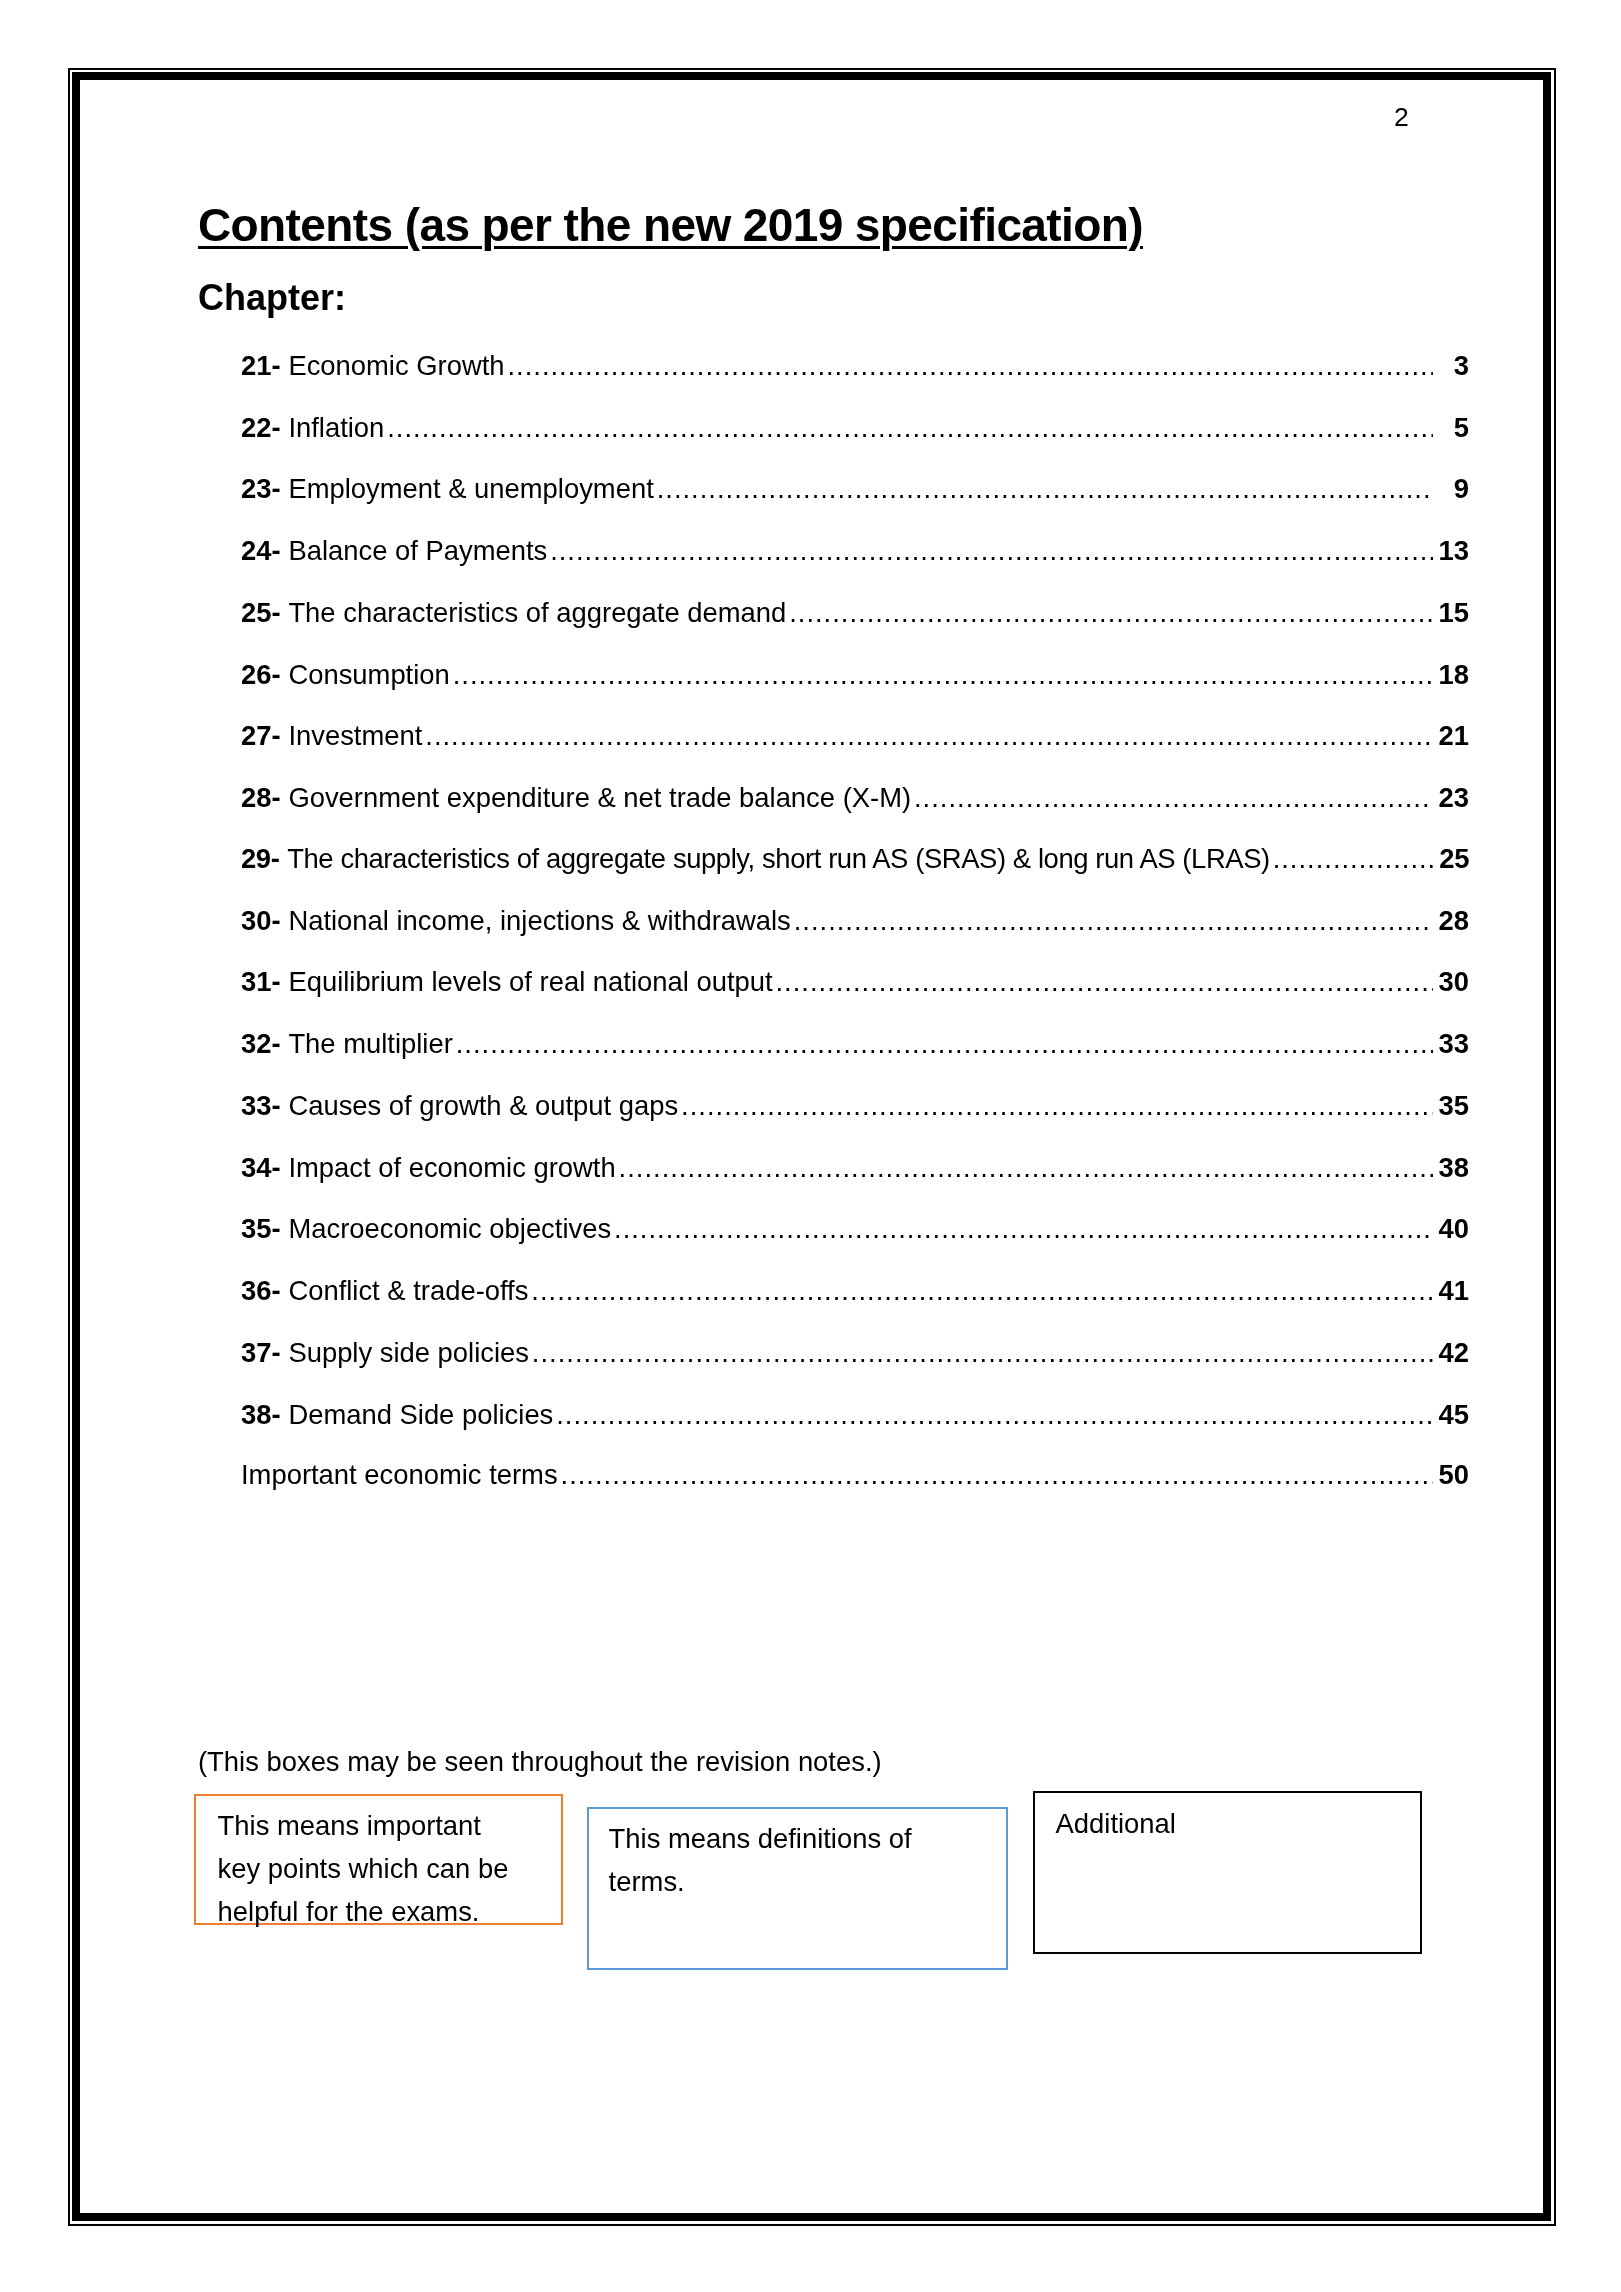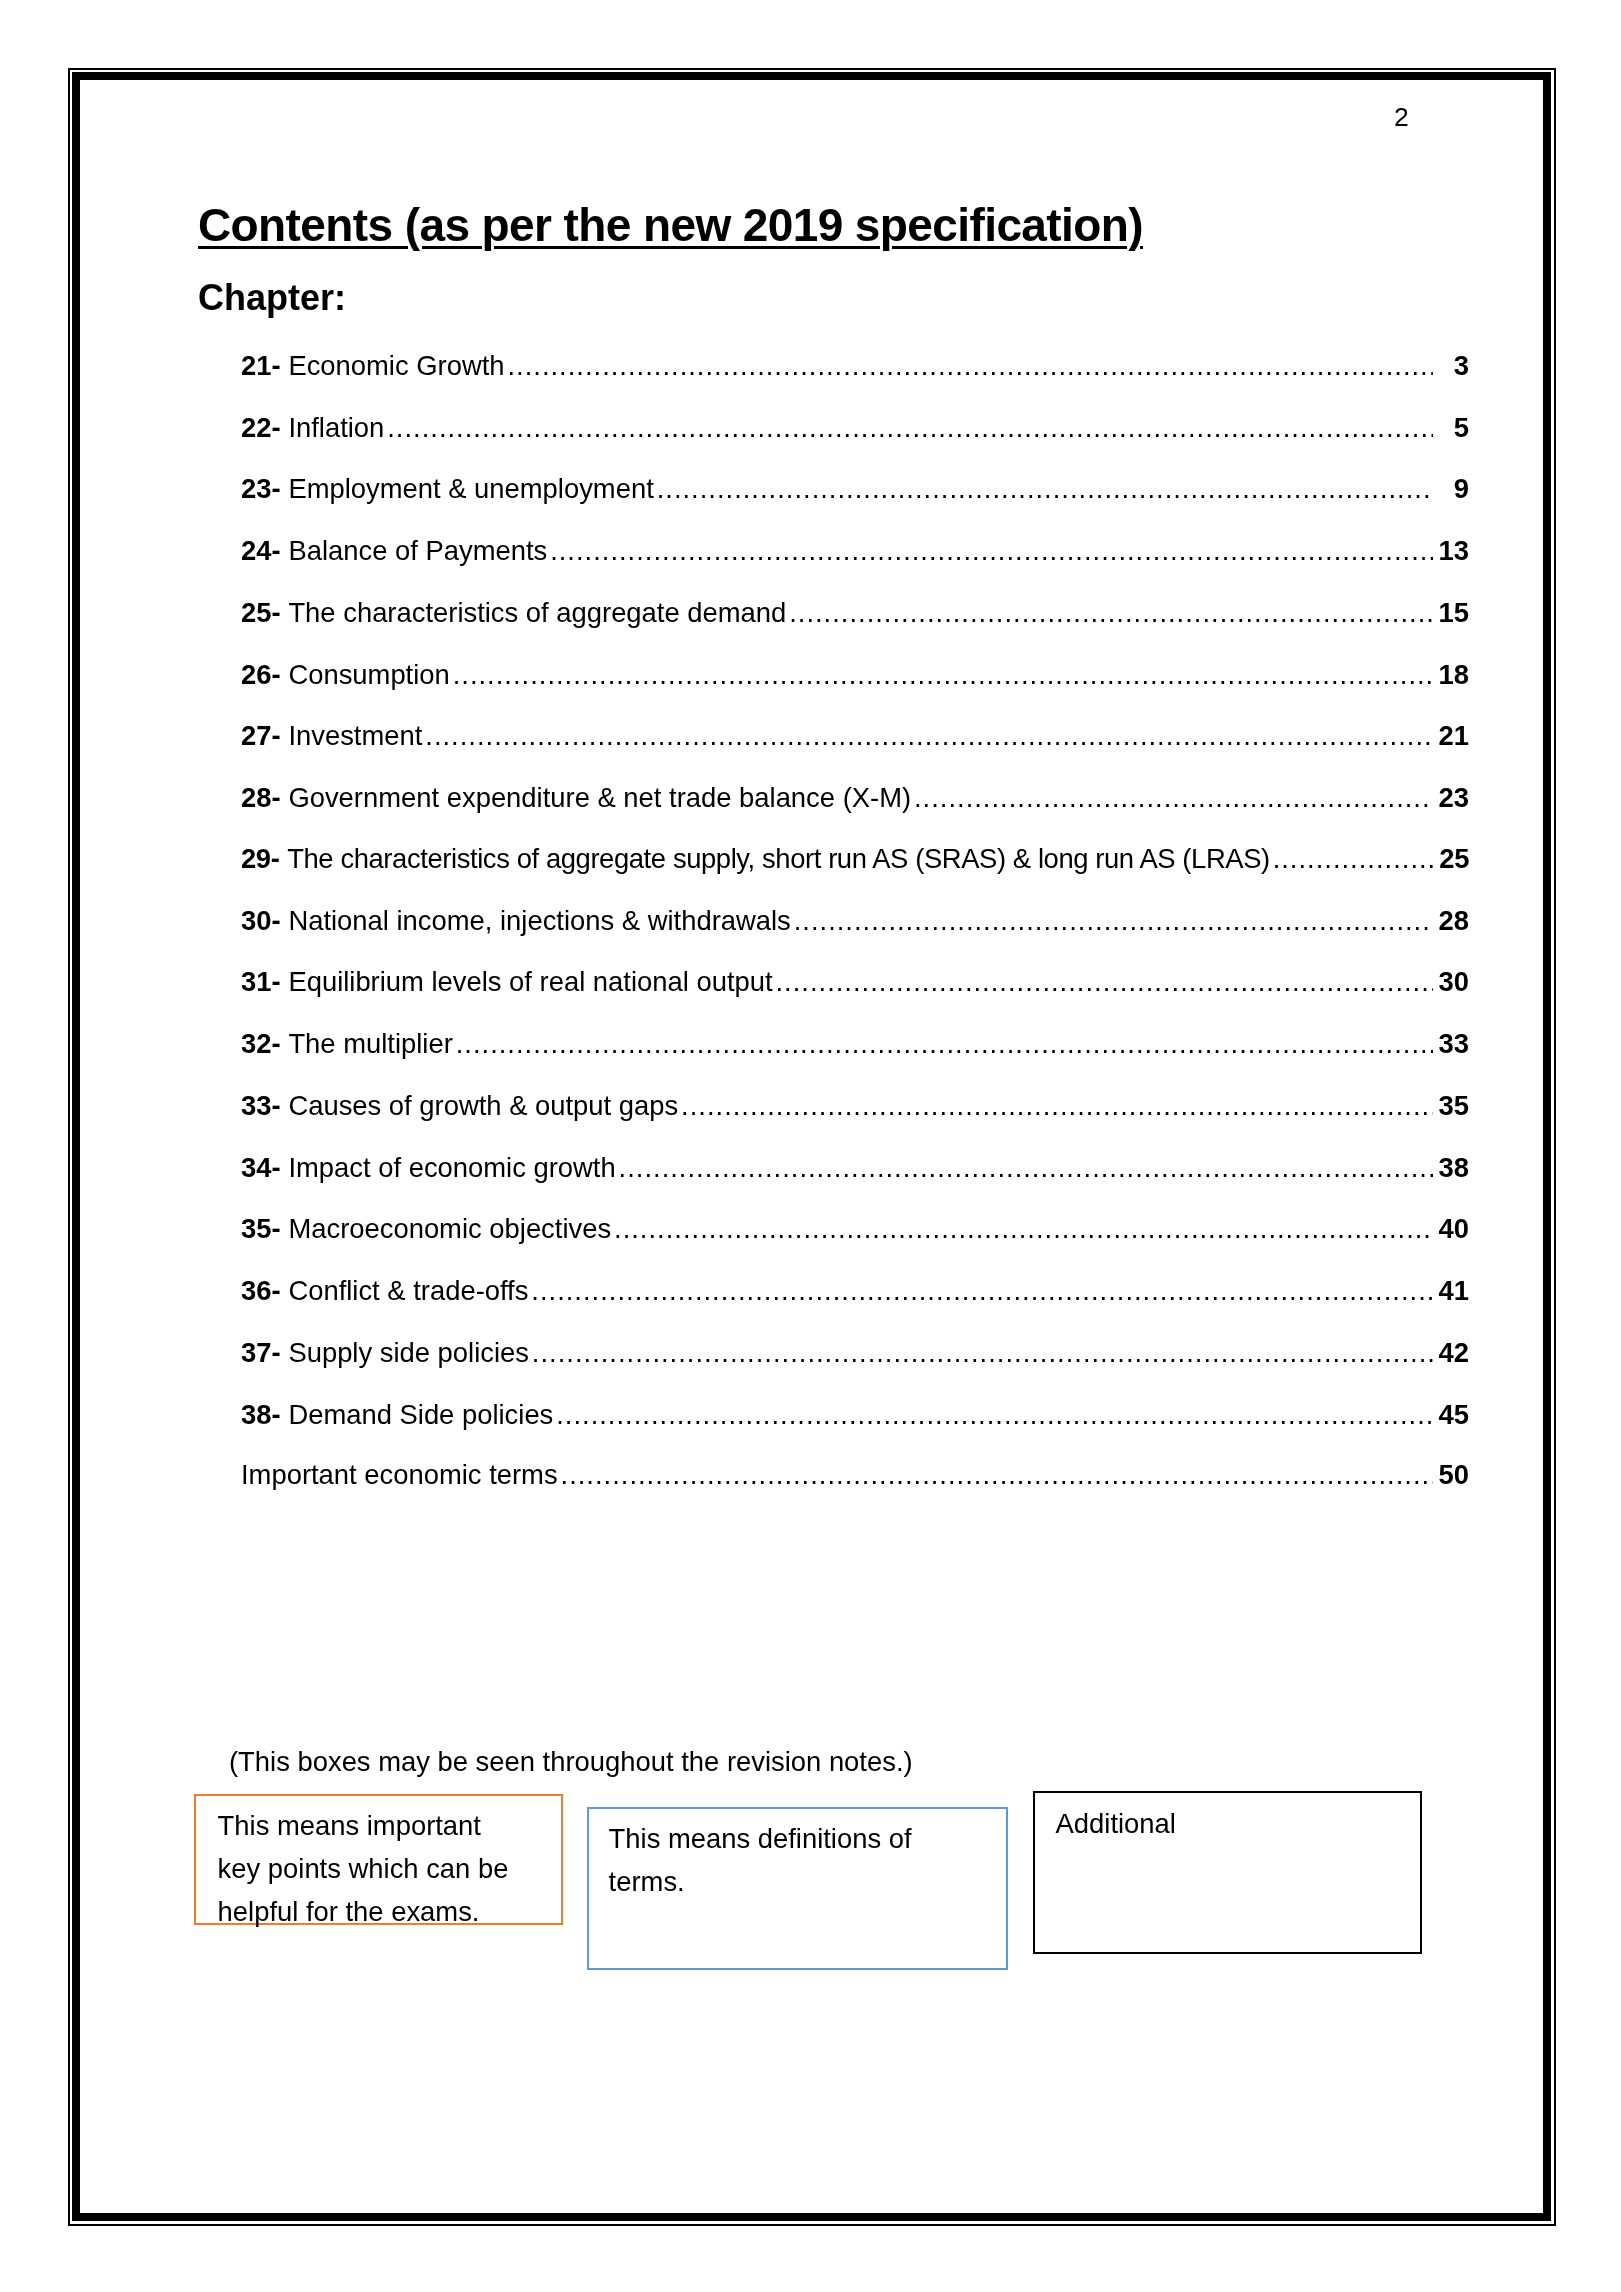--- a/index.html
+++ b/index.html
@@ -16,21 +16,21 @@
   .chapter { position: absolute; left: 198px; top: 280px; font-size: 36px; font-weight: bold; line-height: 1; }
   .toc { position: absolute; left: 198px; top: 0; width: 1228px; }
   .toc-row { position: absolute; left: 11px; width: 1228px; height: 29px; display: flex; align-items: baseline;
              font-size: 27.4px; line-height: 1; white-space: nowrap; margin-left: 32px; }
   .toc-num { font-weight: bold; }
   .toc-label { padding-left: 7.8px; }
   .toc-row.no-num .toc-label { padding-left: 0; }
   .toc-leader { flex: 1 1 auto; overflow: hidden; margin: 0 2.9px; letter-spacing: 1px; }
   .toc-leader::after { content: "........................................................................................................................................................................................................................................................................................................................................"; }
   .toc-page { font-weight: bold; text-align: right; min-width: 33px; }
-  .caption { position: absolute; left: 198px; top: 1748px; font-size: 27.4px; line-height: 1; white-space: nowrap; margin-left: 31px; }
+  .caption { position: absolute; left: 198px; top: 1748px; font-size: 27.4px; line-height: 1; white-space: nowrap; }
   .legend-box { position: absolute; box-sizing: border-box; font-size: 27.4px; line-height: 43px; }
   .legend-box .line { display: block; white-space: nowrap; }
   .box-important { left: 194px; top: 1794px; width: 369px; height: 131px; border: 2.9px solid #ED7D31;
                    padding: 7.8px 0 0 21.6px; }
   .box-definitions { left: 587px; top: 1791px; width: 421px; height: 163px; border: 2.9px solid #5B9BD5;
                      padding: 7.8px 0 0 19.6px; margin-top: 16px; }
   .box-additional { left: 1033px; top: 1791px; width: 389px; height: 163px; border: 2px solid #000;
                     padding: 8.8px 0 0 20.6px; }
 </style>
 </head>

